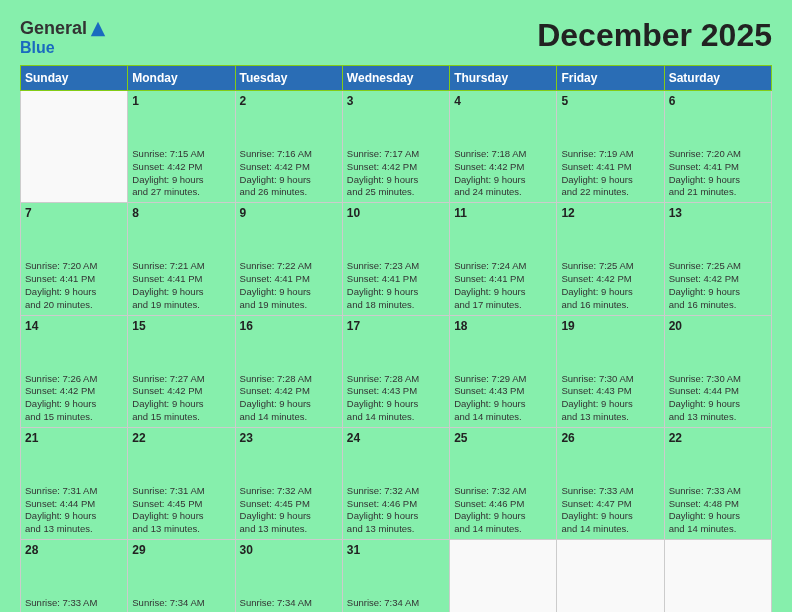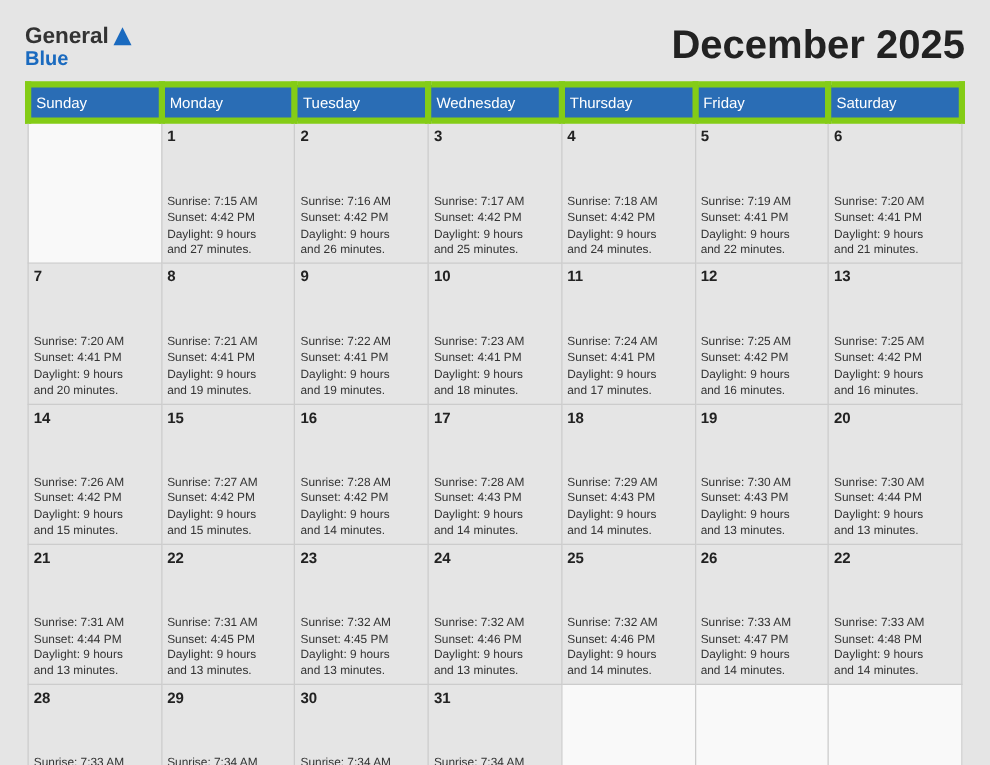--- a/index.html
+++ b/index.html
@@ -7,21 +7,21 @@
       font-family: Arial, sans-serif;
       background: #fff;
       width: 792px;
       height: 612px;
       overflow: hidden;
     }
     .page {
       width: 792px;
       height: 612px;
       padding: 18px 20px 10px 20px;
-      background: #e5e5e5;
+      background: #86efac;
     }
     .header-row {
       display: flex;
       align-items: flex-start;
       justify-content: space-between;
       margin-bottom: 8px;
     }
     .logo-area {
       display: flex;
       flex-direction: column;
@@ -62,24 +62,24 @@
     }
     .calendar-table {
       width: 100%;
       border-collapse: collapse;
       table-layout: fixed;
     }
     .calendar-table th {
       background: #2a6db5;
       color: #fff;
       font-size: 12px;
-      font-weight: normal;
+      font-weight: bold;
       padding: 5px 4px;
       text-align: left;
-      border: 5px solid #84cc16;
+      border: 1px solid #84cc16;
     }
     .calendar-table td {
       border: 1px solid #ccc;
       vertical-align: top;
       padding: 3px 4px;
       font-size: 10px;
       color: #333;
       height: 82px;
     }
     .day-number {

